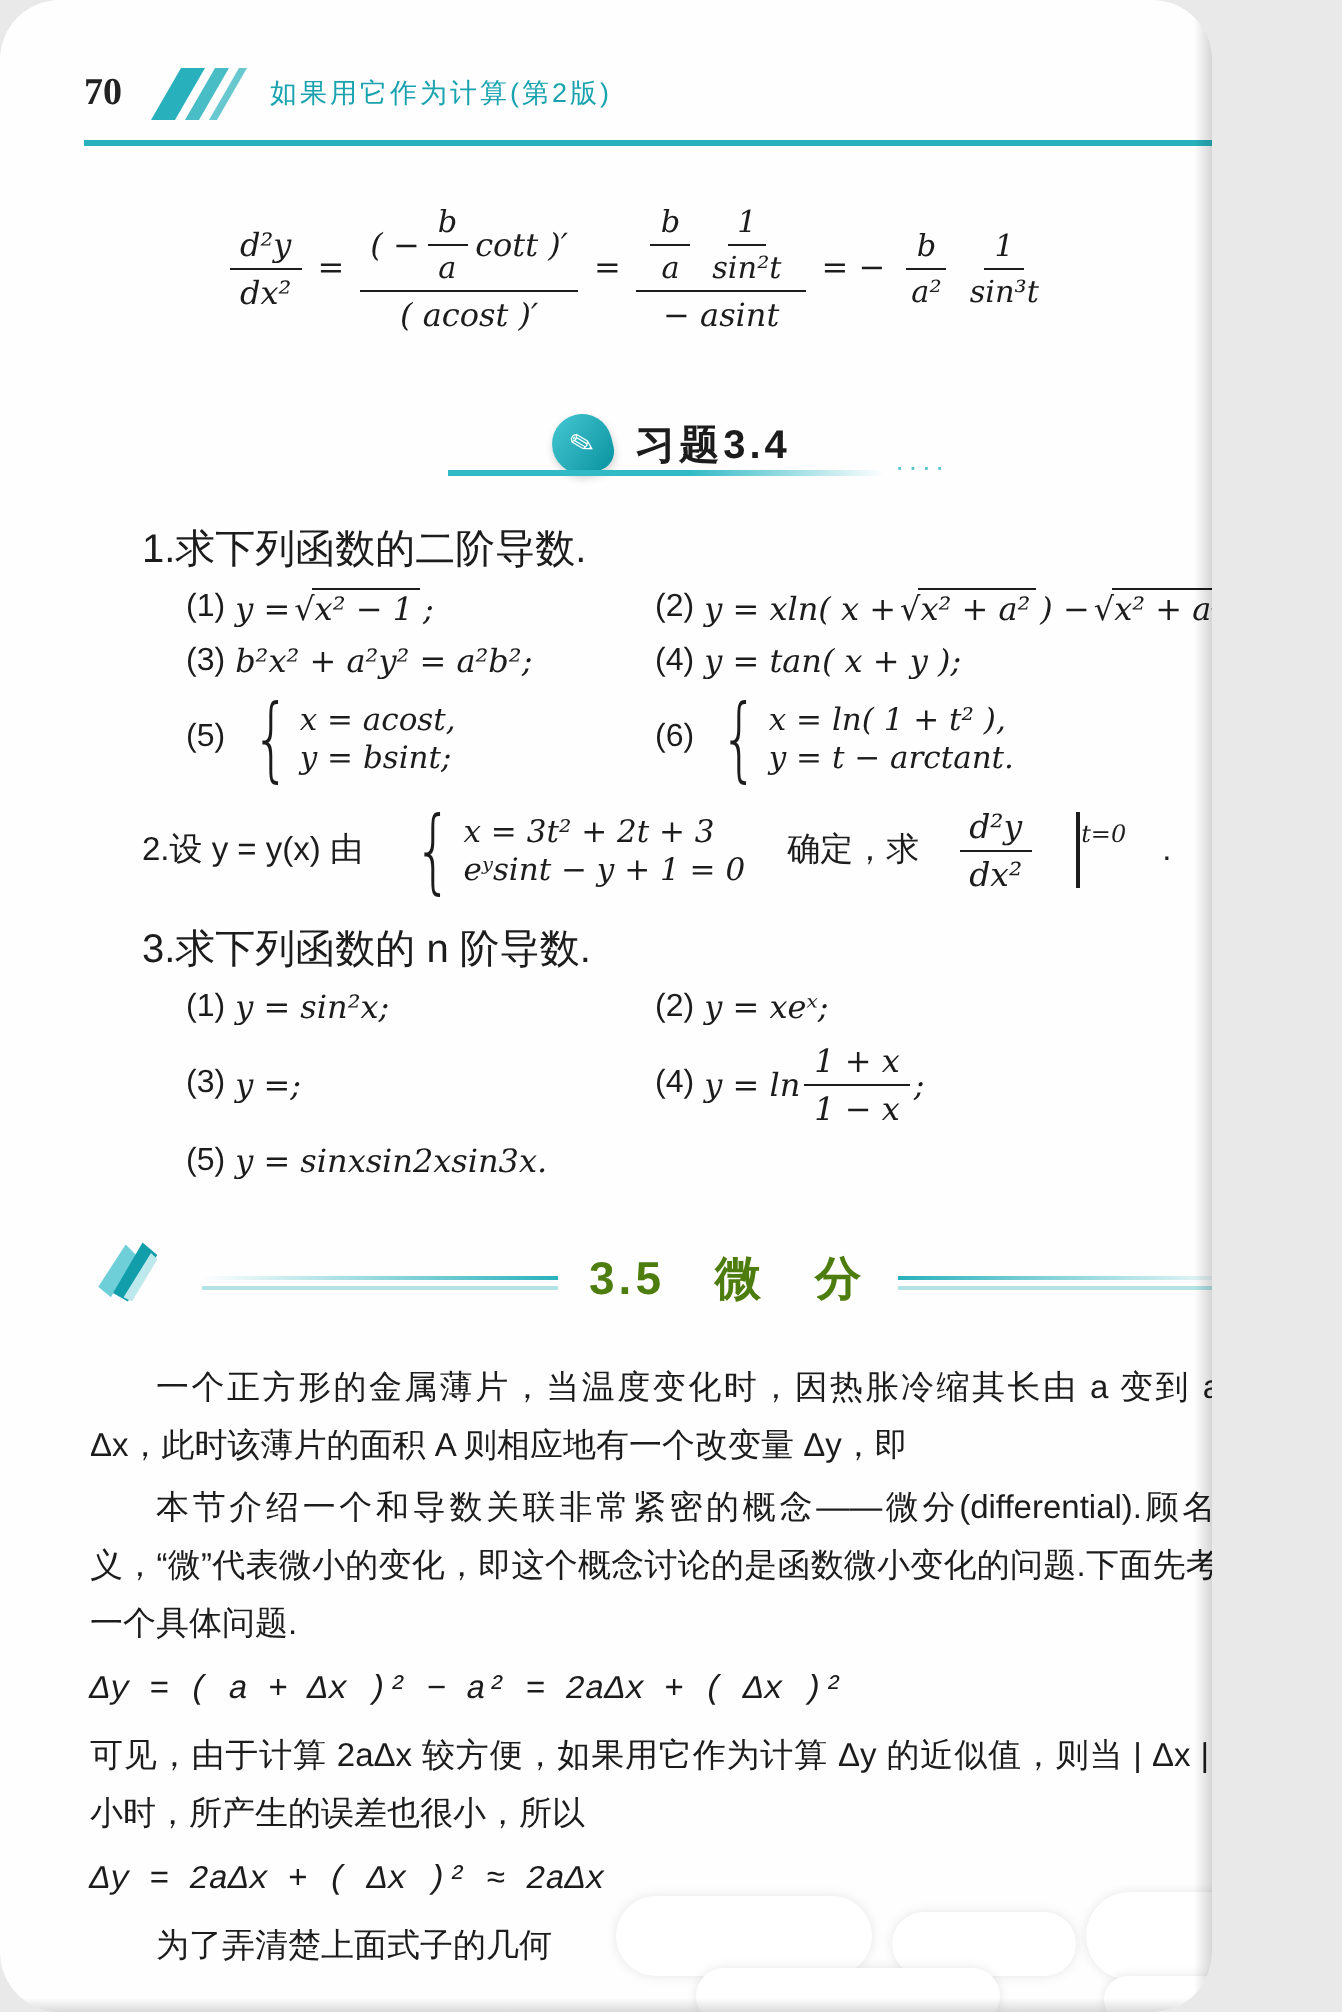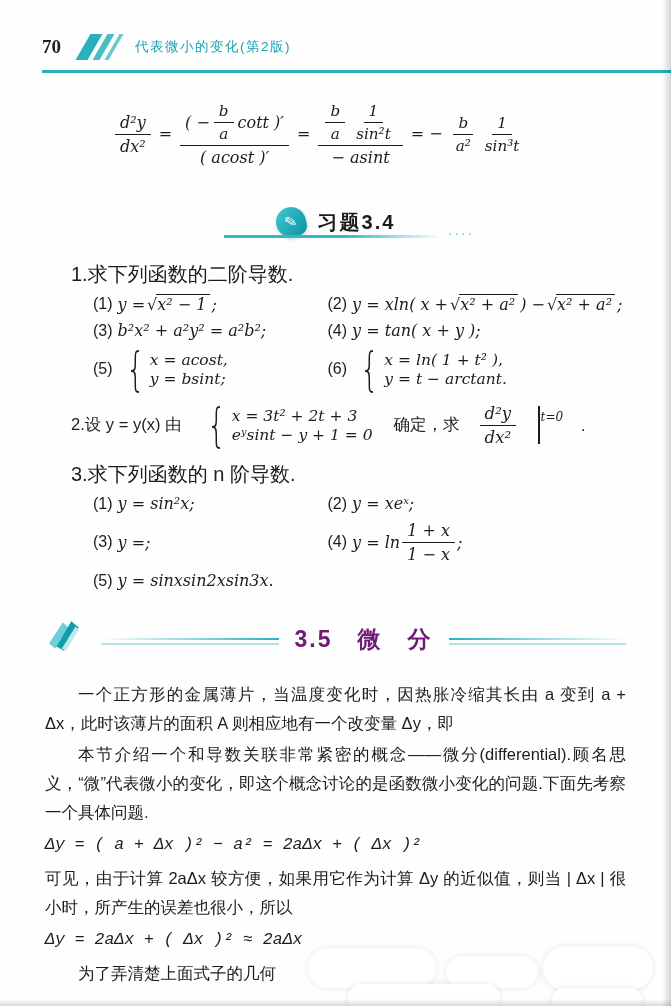--- a/index.html
+++ b/index.html
@@ -1,17 +1,17 @@
 <!DOCTYPE html>
 <html><head>
 <meta charset="utf-8">
 <style>
   html,body{margin:0;padding:0;background:#e9e9e9;}
-  .page{position:relative;width:671px;height:1006px;background:#fefefe;overflow:hidden;
-        color:#1c1c1c;font-family:"Liberation Sans",sans-serif;}
+  .page{position:relative;width:606px;height:1006px;background:#fefefe;overflow:hidden;
+        color:#1c1c1c;font-family:"Liberation Sans",sans-serif;border-radius:30px;}
   
   .header{position:absolute;top:34px;left:42px;display:flex;align-items:center;}
   .pnum{font-family:"Liberation Serif",serif;font-size:19px;font-weight:700;color:#222;margin-right:22px;}
   .slashes{display:inline-flex;align-items:center;margin-right:14px;}
   .slashes i{display:inline-block;height:26px;background:#28b1bc;transform:skewX(-30deg);margin-right:5px;}
   .slashes i:nth-child(1){width:12px;}
   .slashes i:nth-child(2){width:7px;opacity:.85;}
   .slashes i:nth-child(3){width:4px;opacity:.7;}
   .btitle{color:#18a3af;font-size:13.5px;letter-spacing:1.5px;}
   .hrule{position:absolute;top:70px;left:42px;right:0;height:3px;background:#28b1bc;}
@@ -53,21 +53,21 @@
   .vbar{display:inline-block;width:1.5px;height:38px;background:#1c1c1c;margin-left:2px;}
   .esub{font-size:12px;transform:translateY(4px);margin-left:1px;}
   
   .section-header{position:relative;display:flex;align-items:center;margin:28px 0 20px;height:42px;}
   .sh-icon{position:absolute;left:2px;top:0;}
   .sh-line{flex:1;height:2.5px;}
   .sh-line.left{margin-left:56px;background:linear-gradient(to right,rgba(40,177,188,0),#28b1bc);
                 box-shadow:0 5px 0 rgba(40,177,188,.35);}
   .sh-line.right{background:linear-gradient(to left,rgba(40,177,188,0),#28b1bc);
                  box-shadow:0 5px 0 rgba(40,177,188,.35);}
-  .sh-title{margin:0 16px;font-size:23px;color:#701a75;font-weight:700;letter-spacing:2px;white-space:nowrap;}
+  .sh-title{margin:0 16px;font-size:23px;color:#4d7c0f;font-weight:700;letter-spacing:2px;white-space:nowrap;}
   
   .para{font-size:16.5px;line-height:29px;text-align:justify;margin:0 0 2px 0;}
   .indent{text-indent:2em;}
   .formula-line{text-align:left;font-size:16.5px;margin:8px 0 10px;font-family:Liberation Mono, monospace;}
   
   .blob{position:absolute;background:#fff;border-radius:24px;box-shadow:0 0 6px rgba(0,0,0,.10);z-index:5;}
   .b1{left:308px;top:948px;width:128px;height:40px;}
   .b2{left:446px;top:956px;width:92px;height:32px;}
   .b3{left:543px;top:946px;width:110px;height:44px;}
   .b4{left:348px;top:984px;width:152px;height:28px;}
@@ -83,21 +83,21 @@
 
 <div class="page">
 
   <div class="header">
     <span class="pnum">70</span>
     <span class="slashes">
         <i></i>
         <i></i>
         <i></i>
       </span>
-    <span class="btitle">代表微小的变化(第2版)</span>
+    <span class="btitle">如果用它作为计算(第2版)</span>
   </div>
   <div class="hrule"></div>
 
   <div class="content">
 
     <div class="top-formula math">
       <span class="frac">
         <span class="num">d²y</span>
         <span class="den">dx²</span>
       </span>

